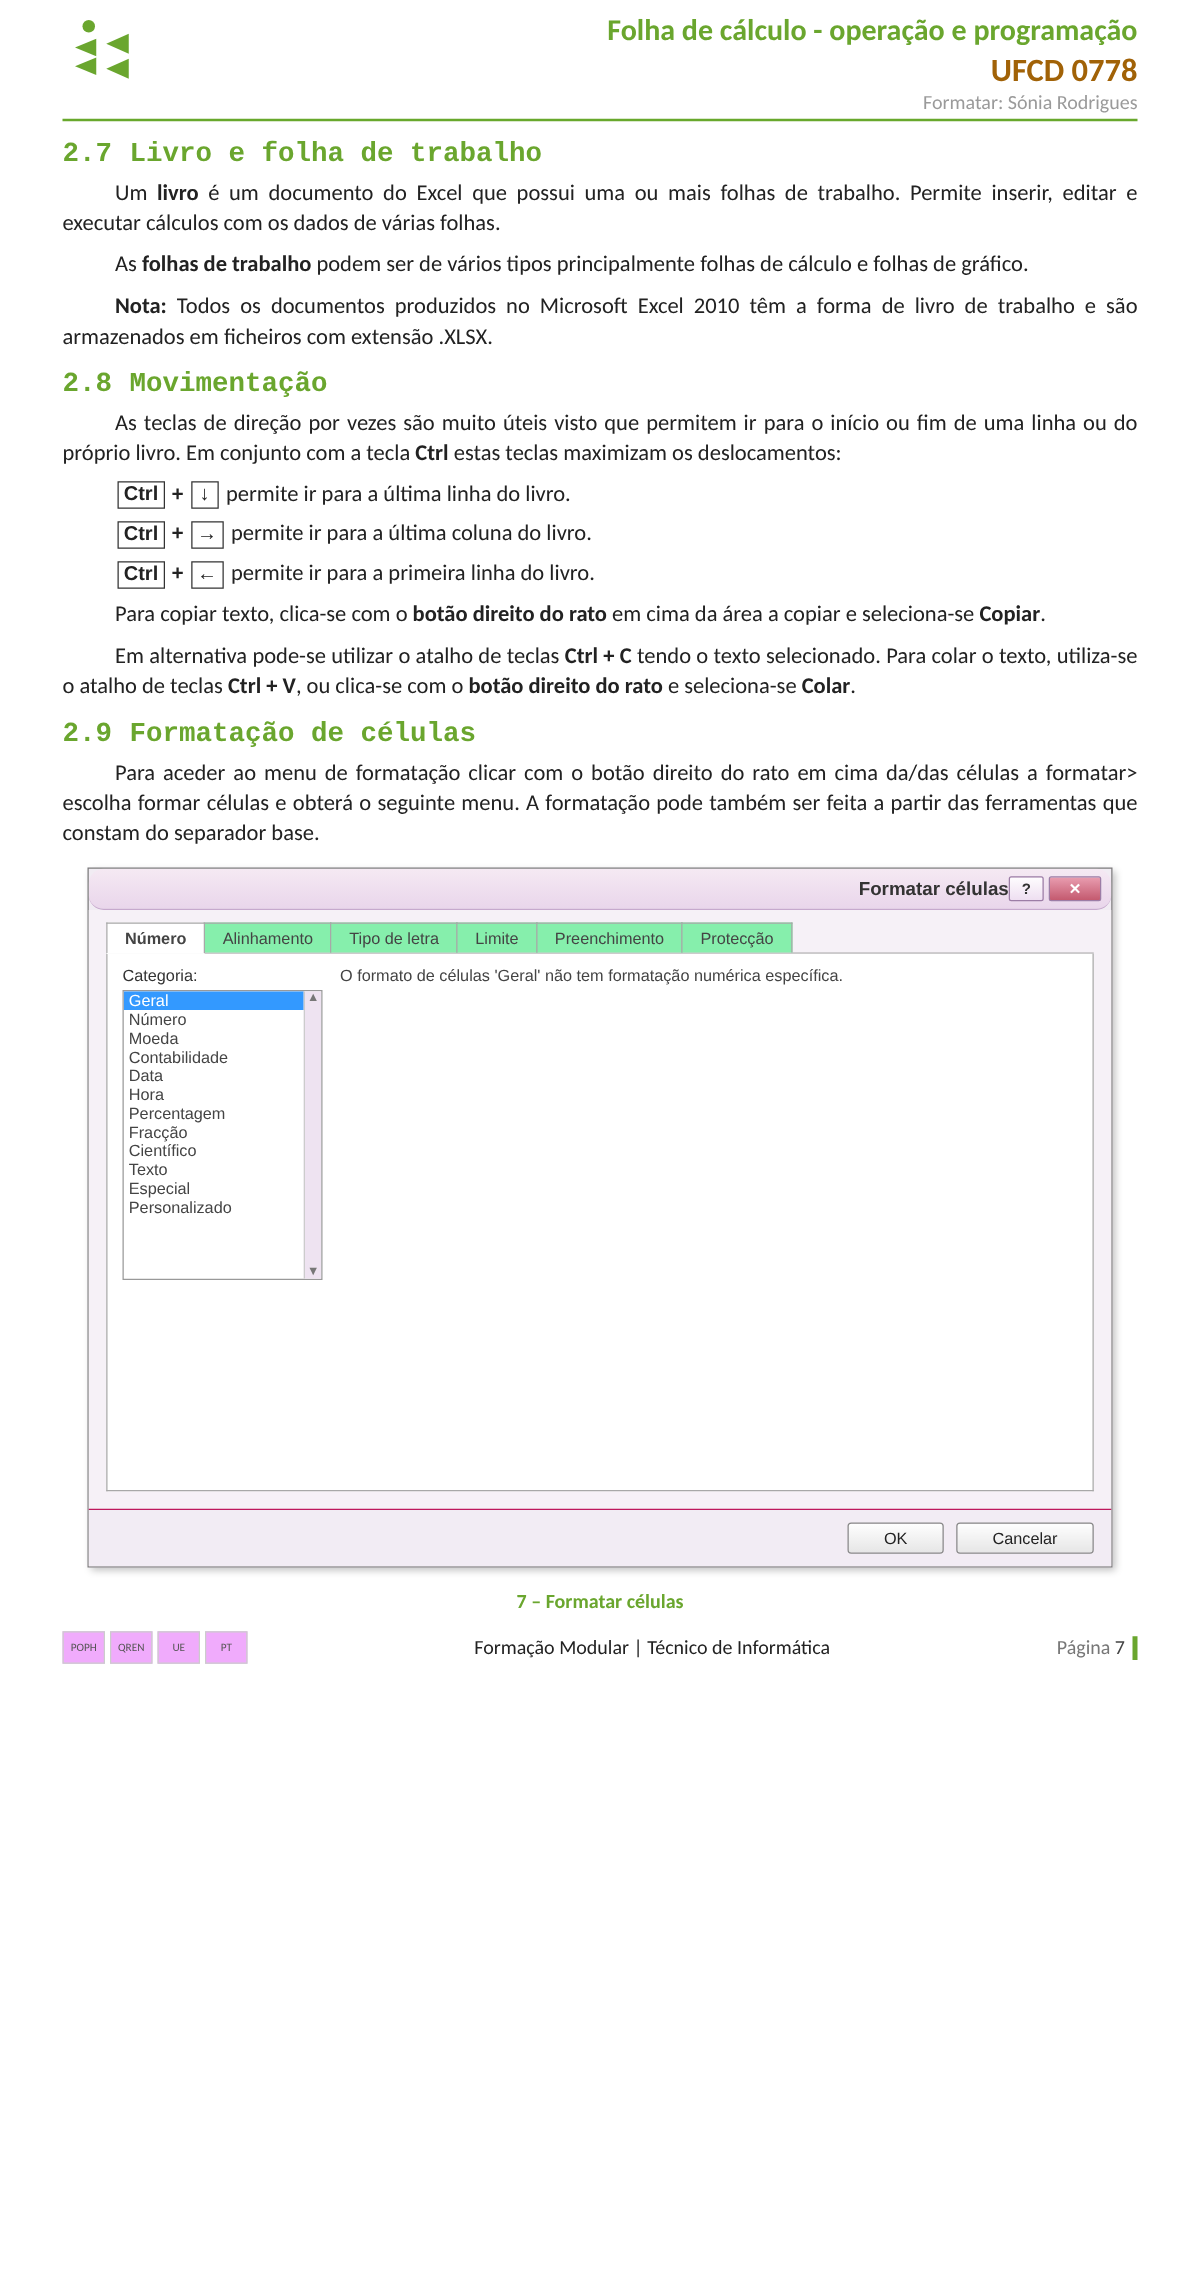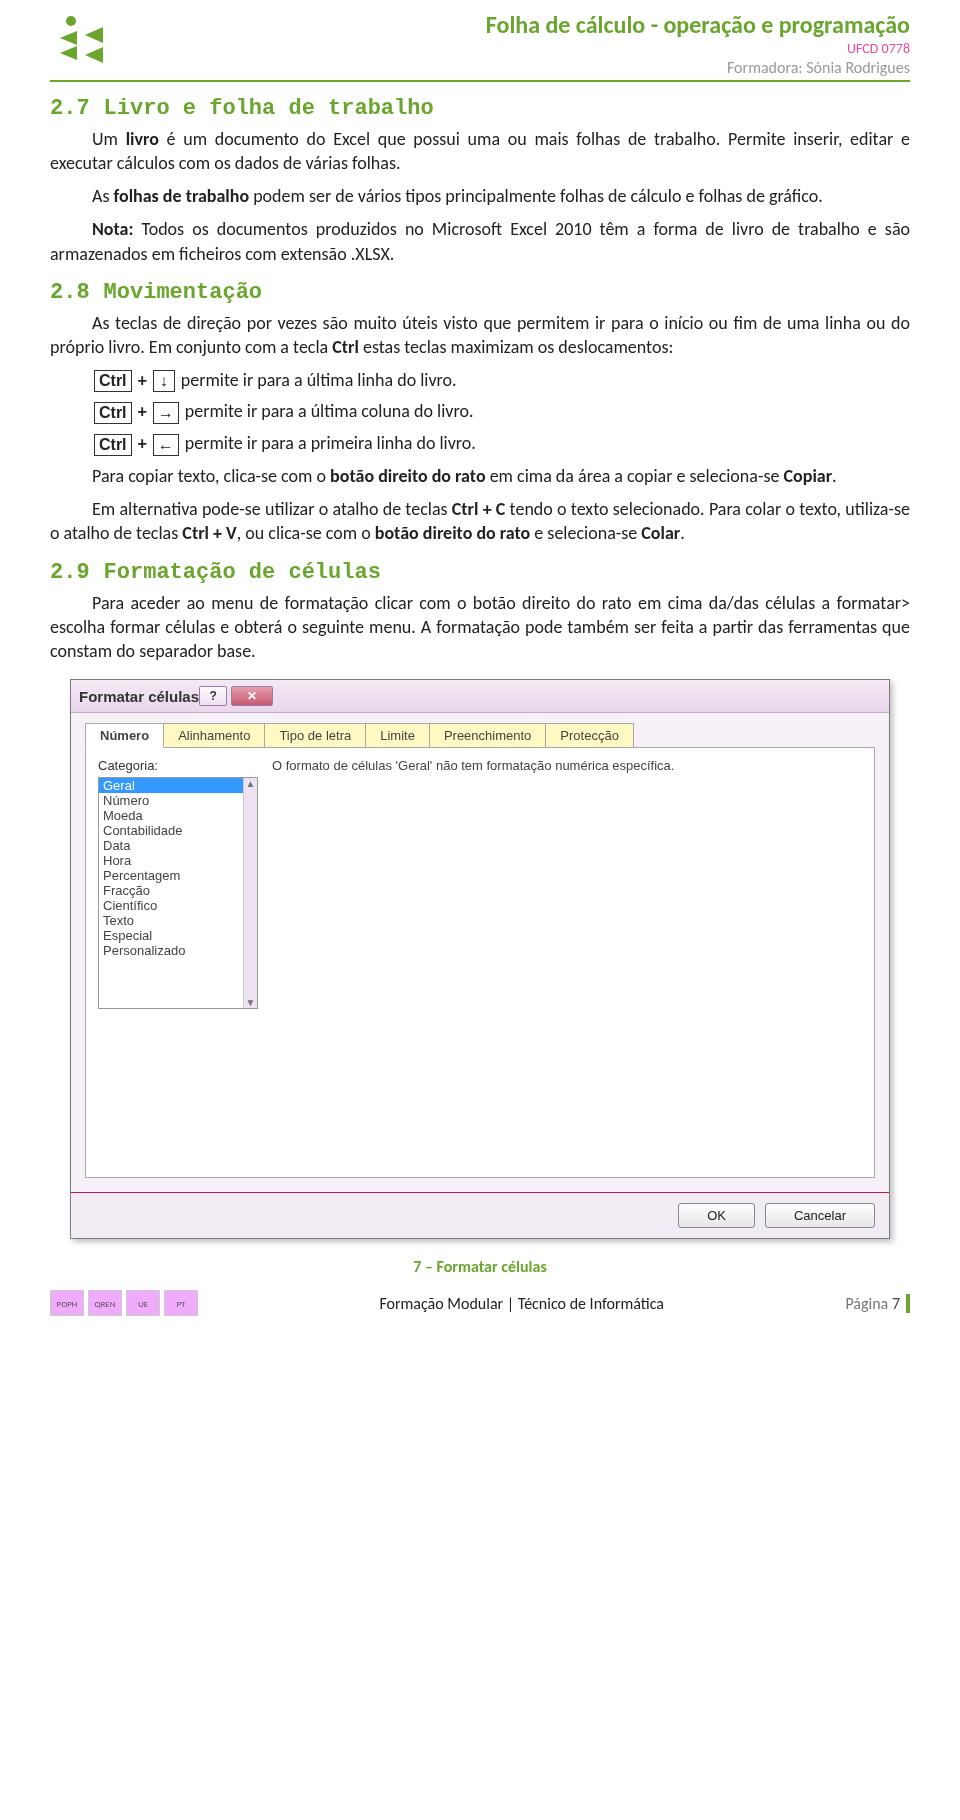--- a/index.html
+++ b/index.html
@@ -27,23 +27,23 @@
   .header-right {
     text-align: right;
     line-height: 1.25;
   }
   .doc-title {
     color: #6aa62e;
     font-size: 24px;
     font-weight: bold;
   }
   .ufcd {
-    color: #ec4899;
-    font-size: 14px;
-    font-weight: normal;
+    color: #a16207;
+    font-size: 26px;
+    font-weight: bold;
   }
   .trainer {
     color: #9a9a9a;
     font-size: 16px;
   }
   .sec-head {
     color: #6aa62e;
     font-size: 22px;
     font-weight: bold;
     margin: 14px 0 6px 0;
@@ -84,24 +84,25 @@
     font-family: "Segoe UI", Tahoma, sans-serif;
     font-size: 13px;
     box-shadow: 3px 3px 6px rgba(0,0,0,0.25);
   }
   .dlg-title {
     background: linear-gradient(#f5e9f3, #e9d6eb);
     border-bottom: 1px solid #c6a9cd;
     padding: 6px 8px;
     display:flex;
     align-items:center;
-    justify-content:flex-start;
+    justify-content:flex-end;
     font-size: 15px;
     font-weight: 600;
     color:#333;
+    border-radius:12px;
   }
   .dlg-title .controls { display:flex; gap:4px; }
   .dlg-title .help,.dlg-title .close {
     border:1px solid #9c7da6;
     background: linear-gradient(#fefcfe,#eedff1);
     width:28px; height:20px;
     text-align:center; line-height:18px;
     font-size:12px;
     border-radius: 2px;
   }
@@ -118,21 +119,21 @@
   .tabs {
     display:flex;
     gap:0;
     border-bottom: 1px solid #a8a8a8;
     font-size: 13px;
   }
   .tab {
     border:1px solid #a8a8a8;
     border-bottom:none;
     padding:4px 14px;
-    background:#fef9c3;
+    background:#86efac;
     color:#444;
     margin-right:-1px;
   }
   .tab.active {
     background:#fff;
     position:relative;
     z-index:1;
     border-bottom:1px solid #fff;
     margin-bottom:-1px;
     font-weight:600;
@@ -227,21 +228,21 @@
         <circle cx="16" cy="8" r="5" fill="#6aa62e"></circle>
         <path d="M5 25 L22 18 L22 32 Z" fill="#6aa62e"></path>
         <path d="M48 14 L30 22 L48 30 Z" fill="#6aa62e"></path>
         <path d="M5 40 L22 33 L22 47 Z" fill="#6aa62e"></path>
         <path d="M48 34 L30 42 L48 50 Z" fill="#6aa62e"></path>
       </svg>
     </div>
     <div class="header-right">
       <div class="doc-title">Folha de cálculo - operação e programação</div>
       <div class="ufcd">UFCD 0778</div>
-      <div class="trainer">Formadora: Sónia Rodrigues</div>
+      <div class="trainer">Formatar: Sónia Rodrigues</div>
     </div>
   </div>
 
   <div class="sec-head">
     <span class="num">2.7</span><span>Livro e folha de trabalho</span>
   </div>
   <div class="body-text">
     <p class="indent">
       <span>Um </span><span class="bold">livro</span><span> é um documento do Excel que possui uma ou mais folhas de trabalho. Permite inserir, editar e executar cálculos com os dados de várias folhas.</span>
     </p>

